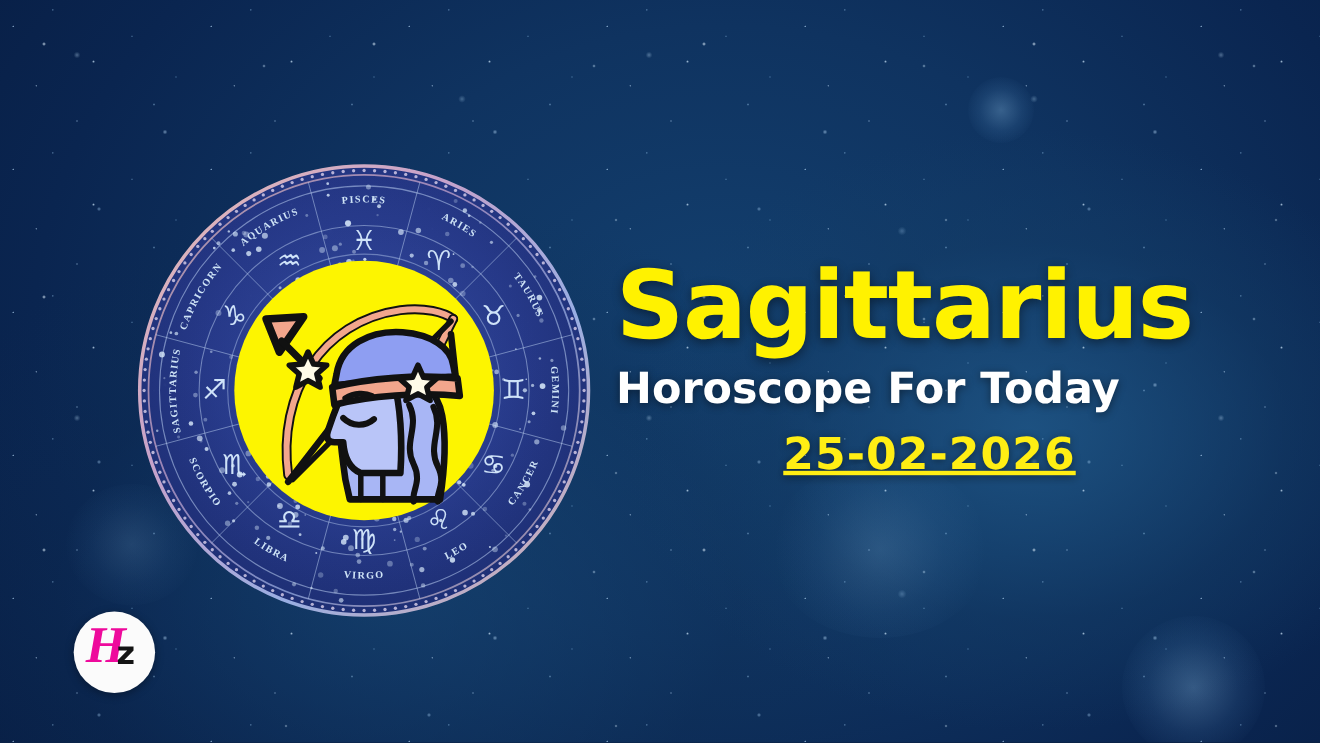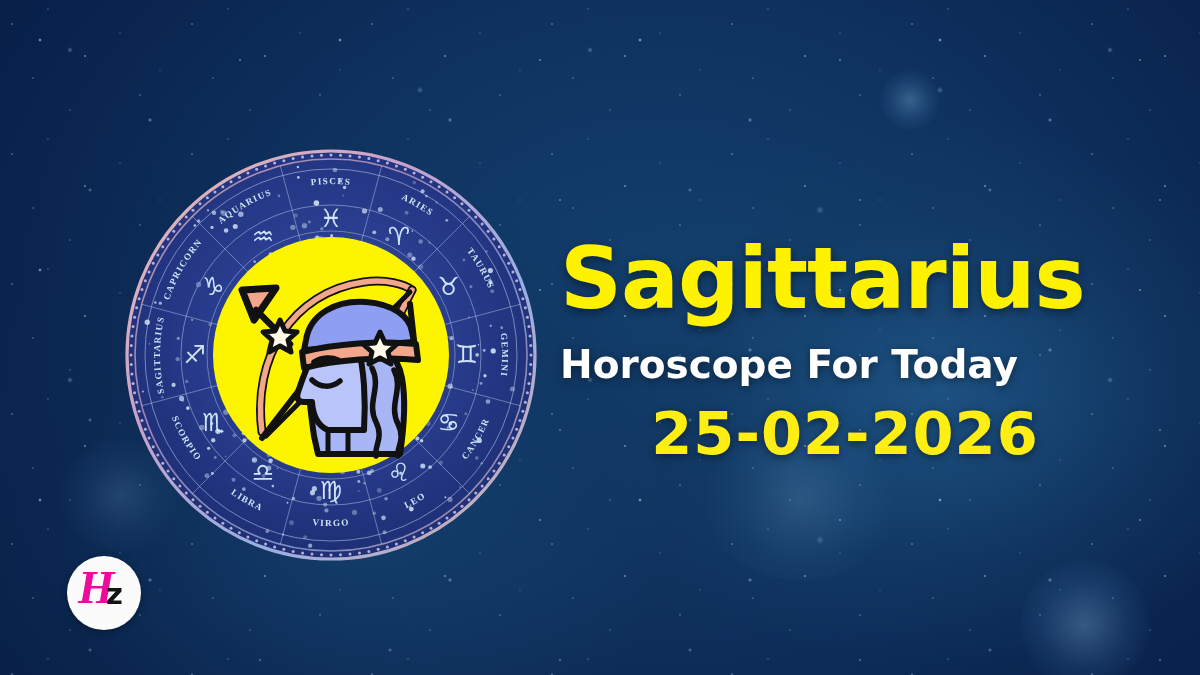--- a/index.html
+++ b/index.html
@@ -72,29 +72,30 @@
   #textblock { position:absolute; left:560px; top:236px; width:610px; }
   #title {
     font-family:"DejaVu Sans", sans-serif;
     font-weight:700; font-size:86px; line-height:0.98;
     color:#fff200; letter-spacing:-1px; white-space:nowrap;
     text-shadow:0 3px 10px rgba(0,0,0,.45);
   }
   #subtitle {
     font-family:"DejaVu Sans", sans-serif;
     font-weight:700; font-size:39px; line-height:1.15;
-    color:#ffffff; margin-top:23px; letter-spacing:0px; white-space:nowrap;
+    color:#ffffff; margin-top:12px; letter-spacing:0px; white-space:nowrap;
     text-shadow:0 2px 8px rgba(0,0,0,.45);
   }
   #date {
     font-family:"DejaVu Sans", sans-serif;
-    font-weight:700; font-size:59px; line-height:1.1;
+    font-weight:700; font-size:40px; line-height:1.1;
     color:#ffee14; margin-top:14px; letter-spacing:1px; white-space:nowrap;
     text-align:center; padding-right:40px;
     text-shadow:0 2px 8px rgba(0,0,0,.45);
+    text-decoration:underline;
   }
 
   
   #logo { position:absolute; left:67px; top:556px; width:74px; height:74px; }
   #logo .disc {
     position:absolute; inset:0; border-radius:50%;
     background:#fbfbfb; box-shadow:0 2px 8px rgba(0,0,0,.35);
   }
   #logo .h {
     position:absolute; left:11px; top:8px;

